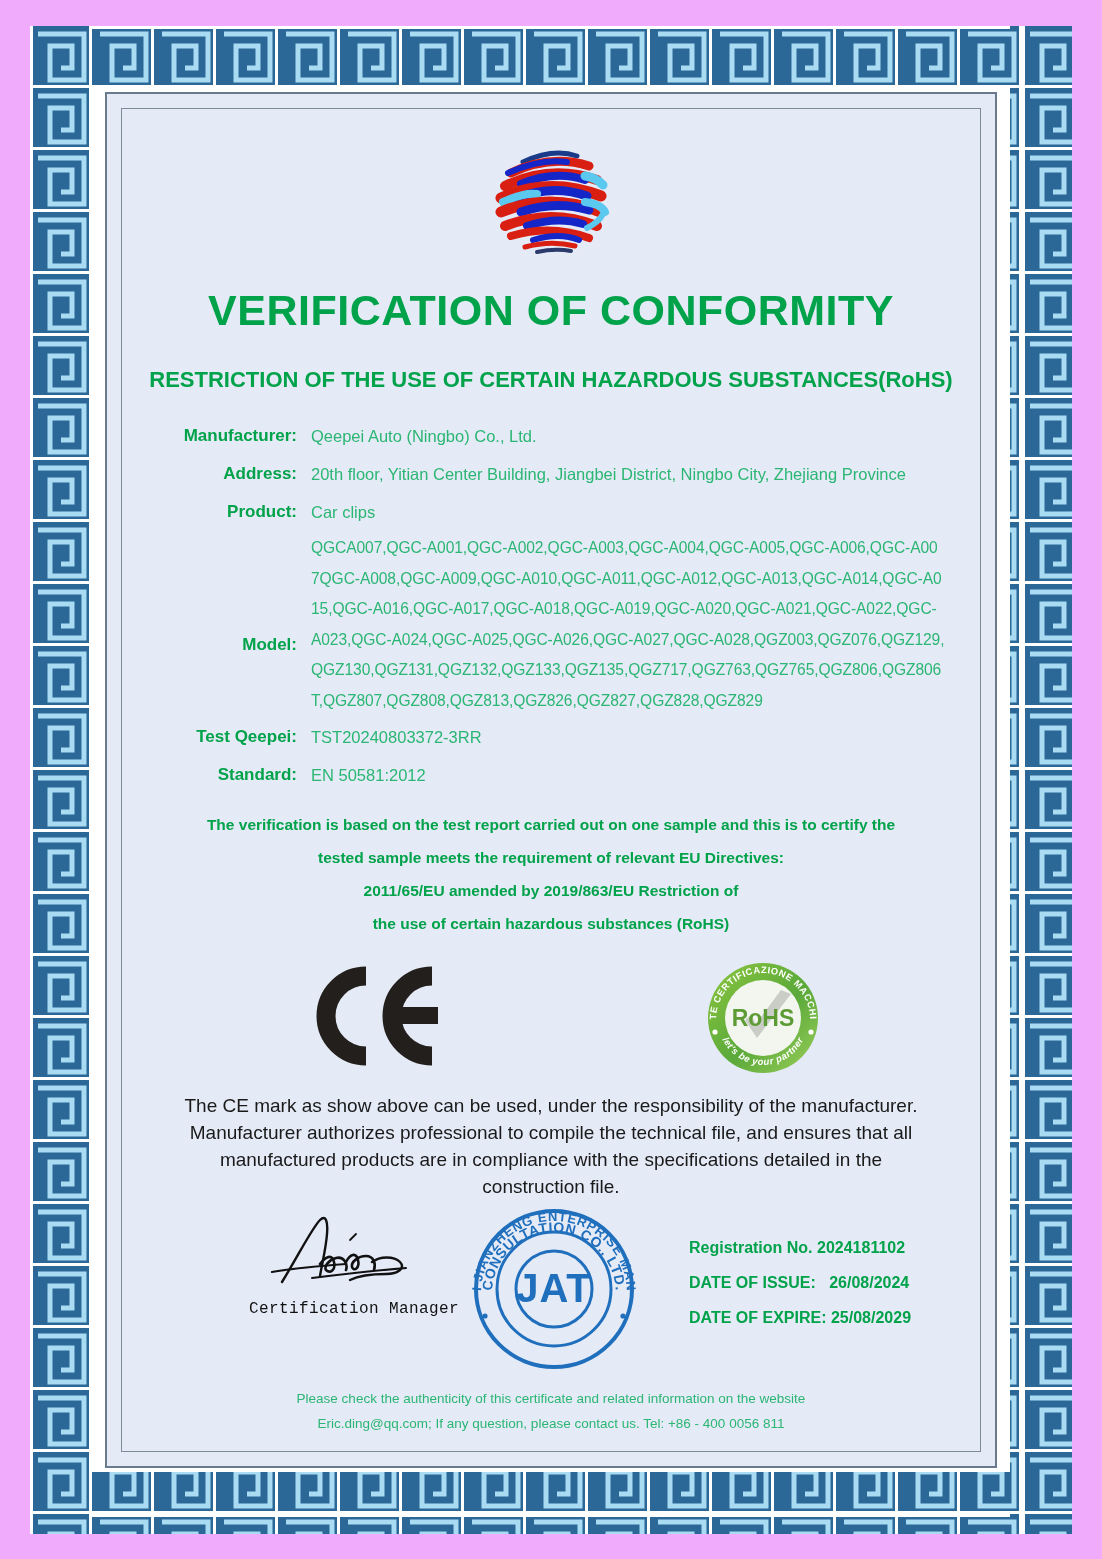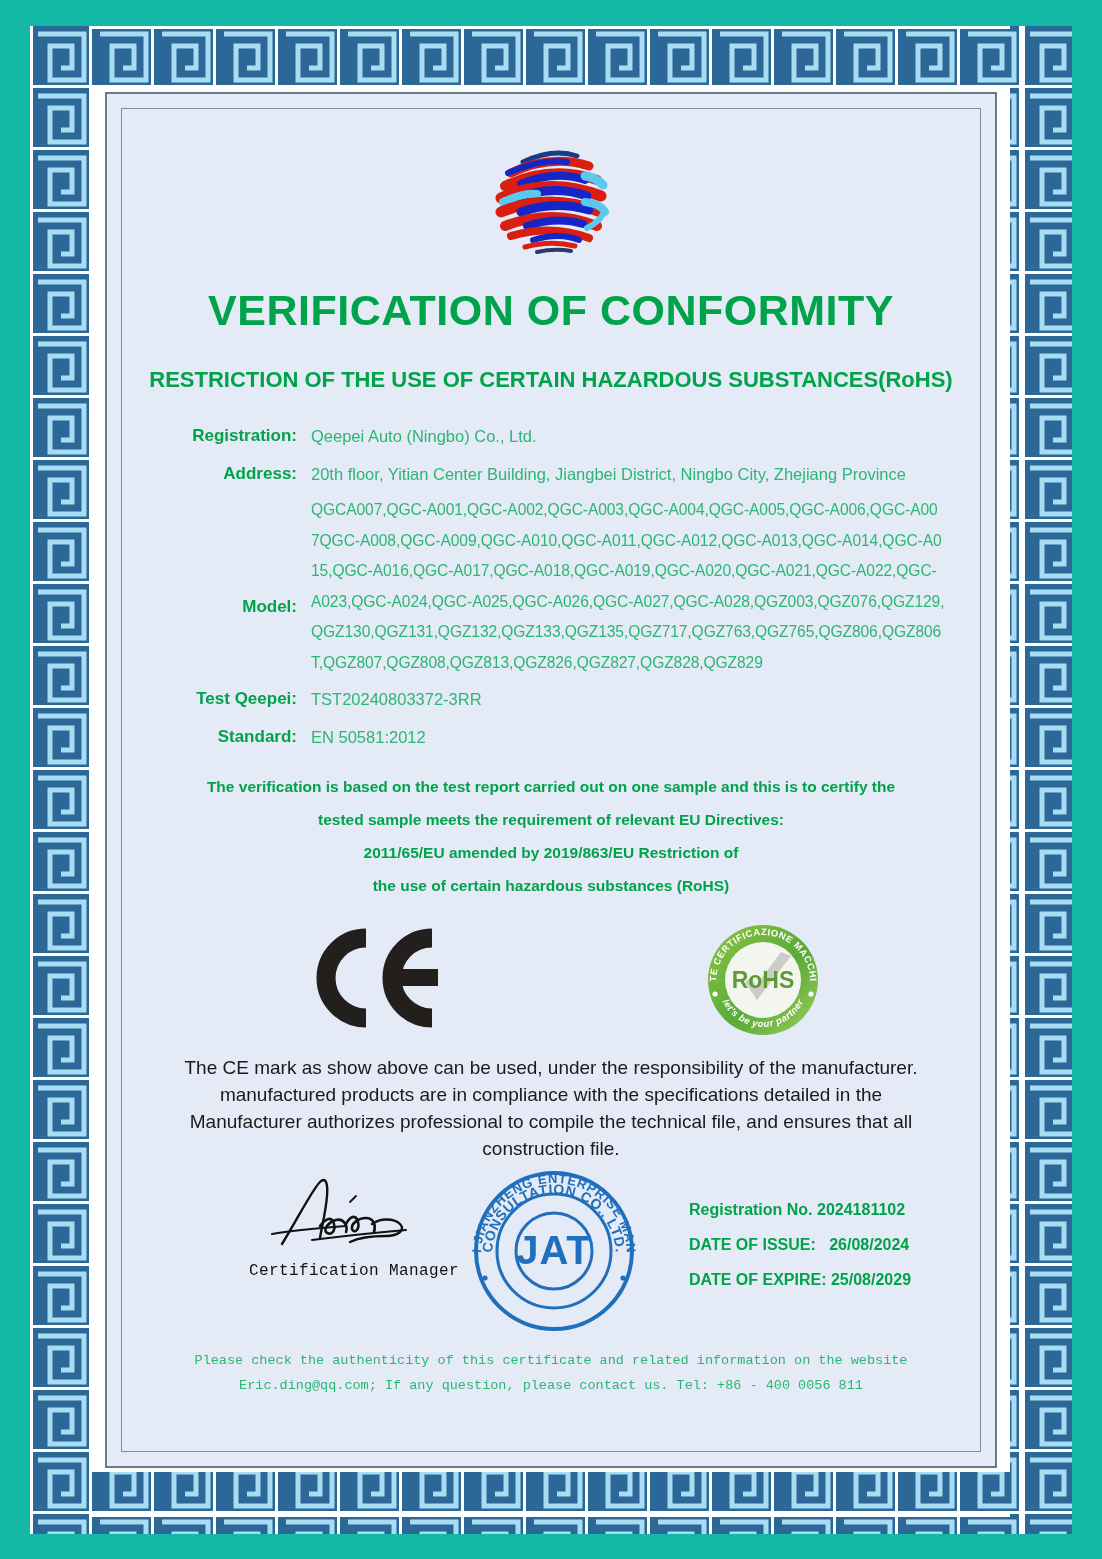--- a/index.html
+++ b/index.html
@@ -10,21 +10,21 @@
     background: #ffffff;
     font-family: "Liberation Sans", sans-serif;
     overflow: hidden;
     position: relative;
   }
 
   
   .page {
     position: absolute;
     inset: 0;
-    background: #14b8a6;
+    background: #f0abfc;
   }
 
   .meander-frame {
     position: absolute;
     left: 30px; top: 26px;
     width: 1042px; height: 1508px;
     padding: 0;
   }
 
   .inner-field {
@@ -164,21 +164,20 @@
   .reg-line b { font-weight: bold; }
   .reg-line .val { font-weight: bold; }
 
   
   .footer {
     text-align: center;
     color: #2bb673;
     font-size: 13.5px;
     line-height: 25px;
     margin-top: 6px;
-    font-family: Liberation Mono, monospace;
   }
 </style>
 </head>
 <body>
 
 <div class="page">
 
   <div class="meander-frame">
 
     <svg width="1042" height="1508" viewBox="0 0 1042 1508" style="position:absolute;left:0;top:0;">
@@ -236,29 +235,33 @@
           </g>
         </svg>
       </div>
 
       <div class="title-main">VERIFICATION OF CONFORMITY</div>
       <div class="title-sub">RESTRICTION OF THE USE OF CERTAIN HAZARDOUS SUBSTANCES(RoHS)</div>
 
       <div class="fields">
 
         <div class="field-row">
-          <div class="field-label">Registration:</div>
+          <div class="field-label">Manufacturer:</div>
           <div class="field-value">Qeepei Auto (Ningbo) Co., Ltd.</div>
         </div>
 
         <div class="field-row">
           <div class="field-label">Address:</div>
           <div class="field-value addr">20th floor, Yitian Center Building, Jiangbei District, Ningbo City, Zhejiang Province</div>
         </div>
 
+        <div class="field-row">
+          <div class="field-label">Product:</div>
+          <div class="field-value">Car clips</div>
+        </div>
 
         <div class="field-row">
           <div class="field-label model-label">Model:</div>
           <div class="field-value models">QGCA007,QGC-A001,QGC-A002,QGC-A003,QGC-A004,QGC-A005,QGC-A006,QGC-A007QGC-A008,QGC-A009,QGC-A010,QGC-A011,QGC-A012,QGC-A013,QGC-A014,QGC-A015,QGC-A016,QGC-A017,QGC-A018,QGC-A019,QGC-A020,QGC-A021,QGC-A022,QGC-A023,QGC-A024,QGC-A025,QGC-A026,QGC-A027,QGC-A028,QGZ003,QGZ076,QGZ129,QGZ130,QGZ131,QGZ132,QGZ133,QGZ135,QGZ717,QGZ763,QGZ765,QGZ806,QGZ806T,QGZ807,QGZ808,QGZ813,QGZ826,QGZ827,QGZ828,QGZ829</div>
         </div>
 
         <div class="field-row">
           <div class="field-label">Test Qeepei:</div>
           <div class="field-value">TST20240803372-3RR</div>
         </div>
@@ -310,22 +313,22 @@
               <textPath href="#rohsBotArc" startOffset="50%" text-anchor="middle">let's be your partner</textPath>
             </text>
             <circle cx="16" cy="78" r="2.6" fill="#ffffff"></circle>
             <circle cx="112" cy="78" r="2.6" fill="#ffffff"></circle>
           </svg>
         </div>
       </div>
 
       <div class="disclaimer">
         <div>The CE mark as show above can be used, under the responsibility of the manufacturer.</div>
+        <div>Manufacturer authorizes professional to compile the technical file, and ensures that all</div>
         <div>manufactured products are in compliance with the specifications detailed in the</div>
-        <div>Manufacturer authorizes professional to compile the technical file, and ensures that all</div>
         <div>construction file.</div>
       </div>
 
       <div class="sign-block">
 
         <div class="signature-area">
           <svg width="200" height="80" viewBox="0 0 200 80">
             <g fill="none" stroke="#111" stroke-linecap="round">
               <path d="M28,70 C44,44 58,16 66,8 C72,2 74,10 73,22 C72,36 68,52 66,64" stroke-width="2.4"></path>
               <path d="M18,60 C40,56 66,54 92,52" stroke-width="2.2"></path>

